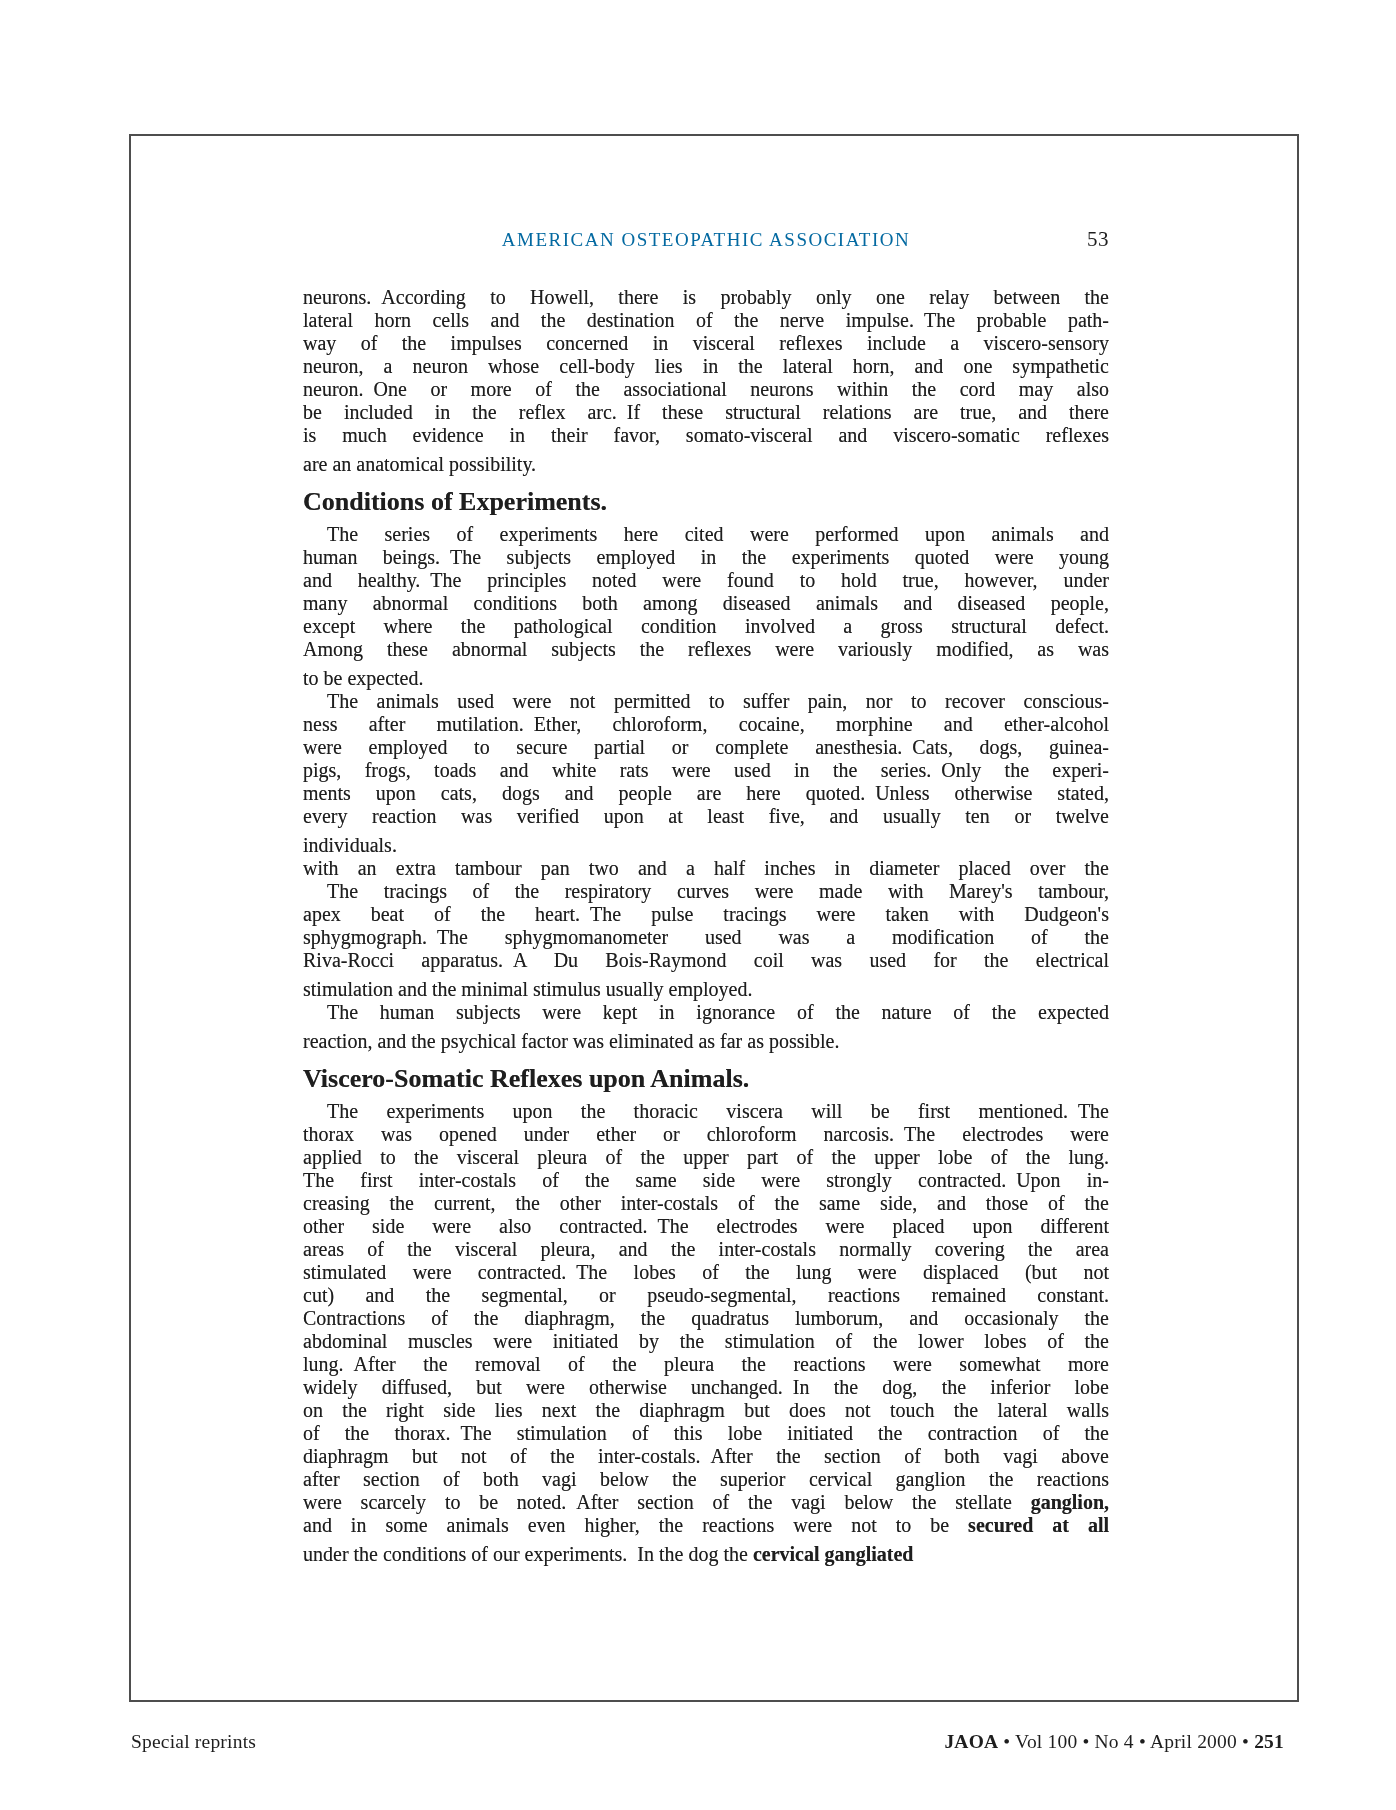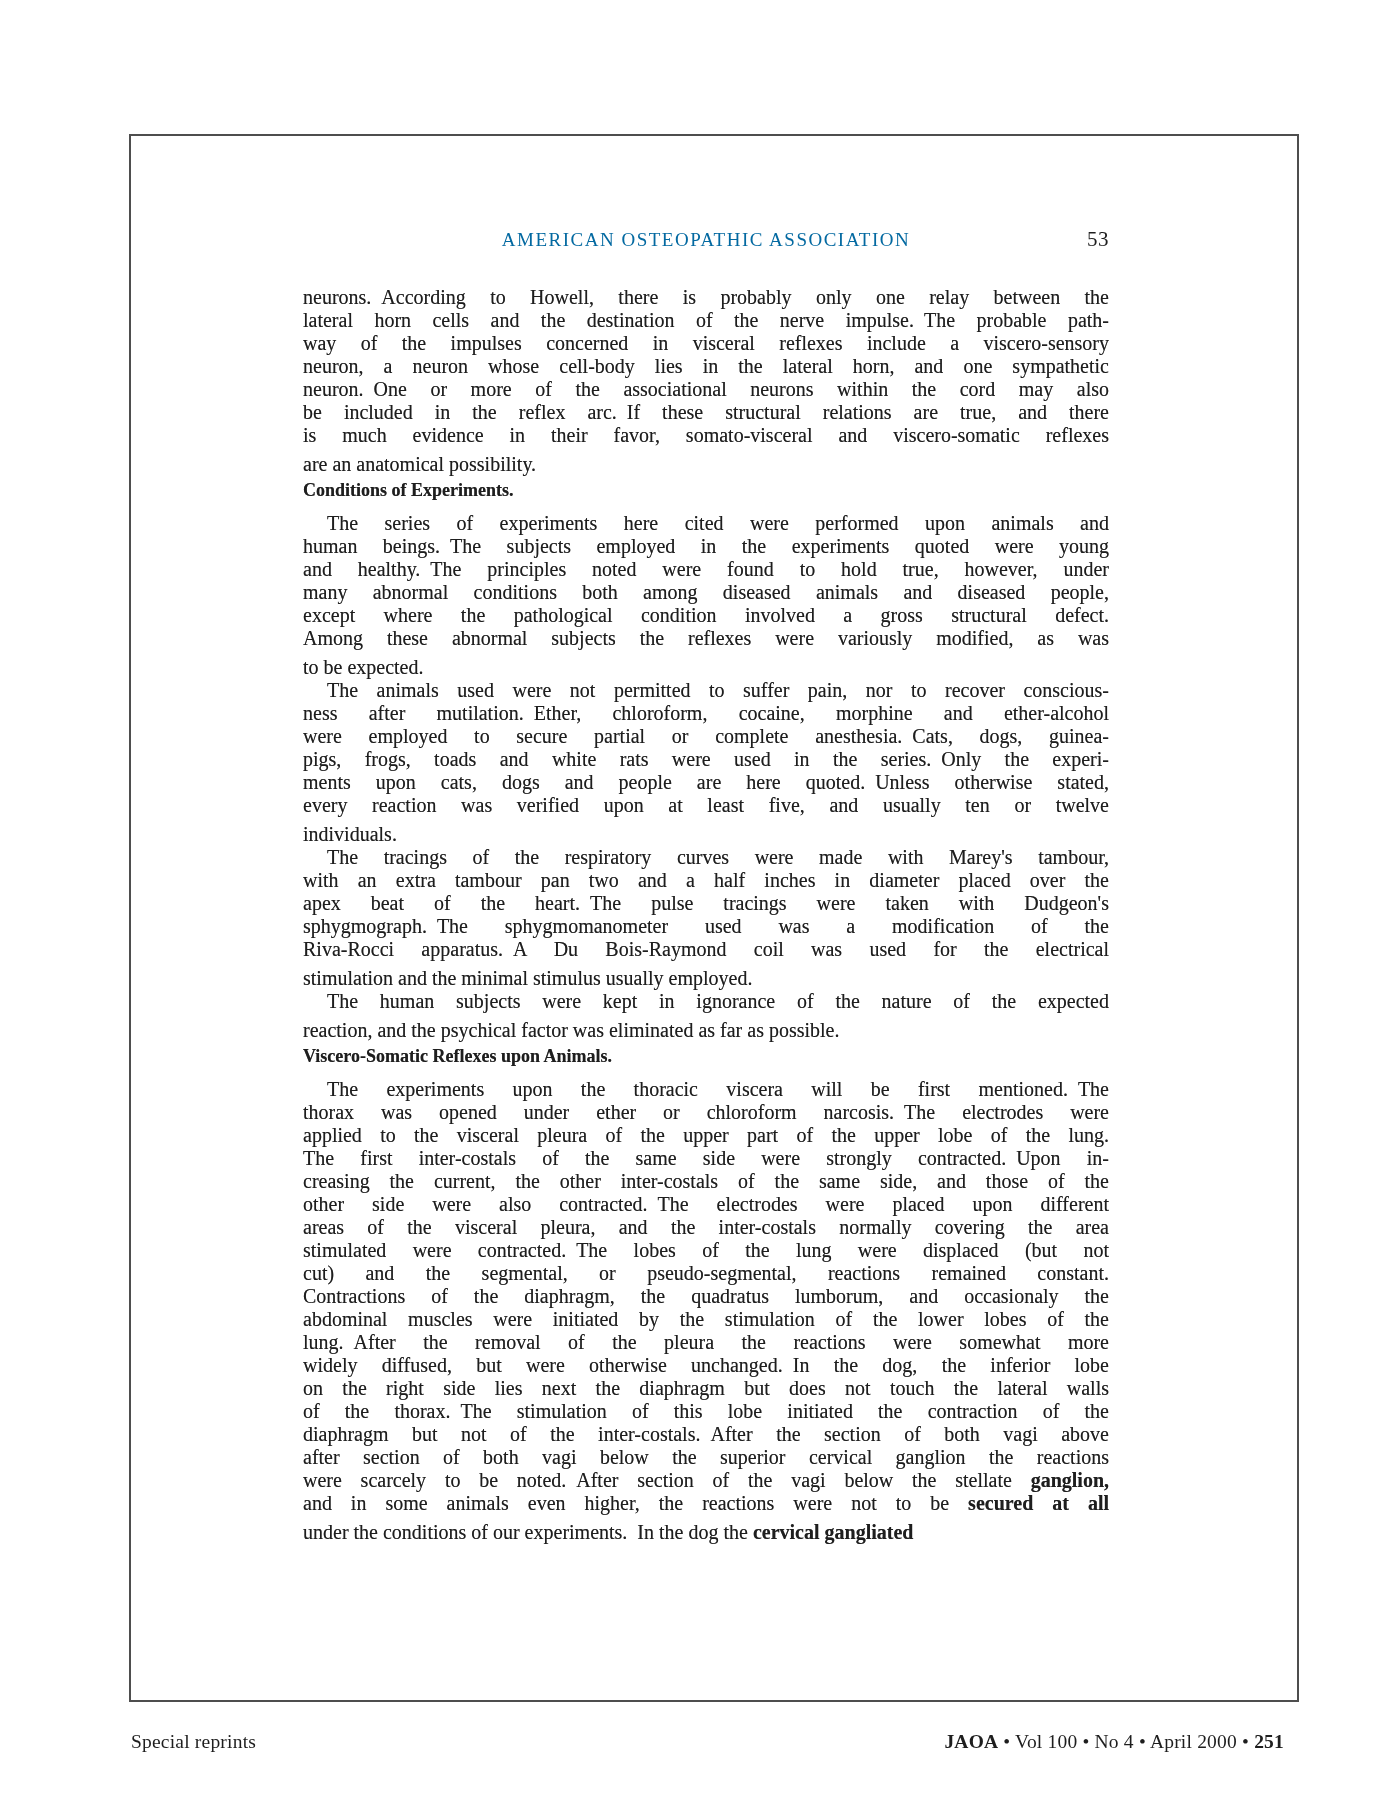--- a/index.html
+++ b/index.html
@@ -48,23 +48,23 @@
   .paragraph { margin: 0; }
   .line {
     text-align: justify;
     text-align-last: justify;
     white-space: normal;
   }
   .line.last { text-align-last: auto; margin-top: 6px; }
   .line.first-indent { text-indent: 24px; }
   .heading {
     font-weight: bold;
-    font-size: 18px;
+    font-size: 26px;
     line-height: 25px;
-    margin: 2px 0 9px 0;
+    margin: 13px 0 9px 0;
     text-shadow: 0 0 0.6px rgba(20,20,20,0.6);
   }
   .bold { font-weight: bold; }
   .footer-row {
     position: absolute;
     left: 129px; top: 1731px;
     width: 1170px; height: 26px;
     font-size: 19.5px;
   }
   .footer-left { position: absolute; left: 2px; top: 0; letter-spacing: 0.2px; }
@@ -104,22 +104,22 @@
     <div class="paragraph">
       <div class="line first-indent">The animals used were not permitted to suffer pain, nor to recover conscious-</div>
       <div class="line">ness after mutilation. Ether, chloroform, cocaine, morphine and ether-alcohol</div>
       <div class="line">were employed to secure partial or complete anesthesia. Cats, dogs, guinea-</div>
       <div class="line">pigs, frogs, toads and white rats were used in the series. Only the experi-</div>
       <div class="line">ments upon cats, dogs and people are here quoted. Unless otherwise stated,</div>
       <div class="line">every reaction was verified upon at least five, and usually ten or twelve</div>
       <div class="line last">individuals.</div>
     </div>
     <div class="paragraph">
+      <div class="line">with an extra tambour pan two and a half inches in diameter placed over the</div>
       <div class="line first-indent">The tracings of the respiratory curves were made with Marey's tambour,</div>
-      <div class="line">with an extra tambour pan two and a half inches in diameter placed over the</div>
       <div class="line">apex beat of the heart. The pulse tracings were taken with Dudgeon's</div>
       <div class="line">sphygmograph. The sphygmomanometer used was a modification of the</div>
       <div class="line">Riva-Rocci apparatus. A Du Bois-Raymond coil was used for the electrical</div>
       <div class="line last">stimulation and the minimal stimulus usually employed.</div>
     </div>
     <div class="paragraph">
       <div class="line first-indent">The human subjects were kept in ignorance of the nature of the expected</div>
       <div class="line last">reaction, and the psychical factor was eliminated as far as possible.</div>
     </div>
     <div class="heading">Viscero-Somatic Reflexes upon Animals.</div>

